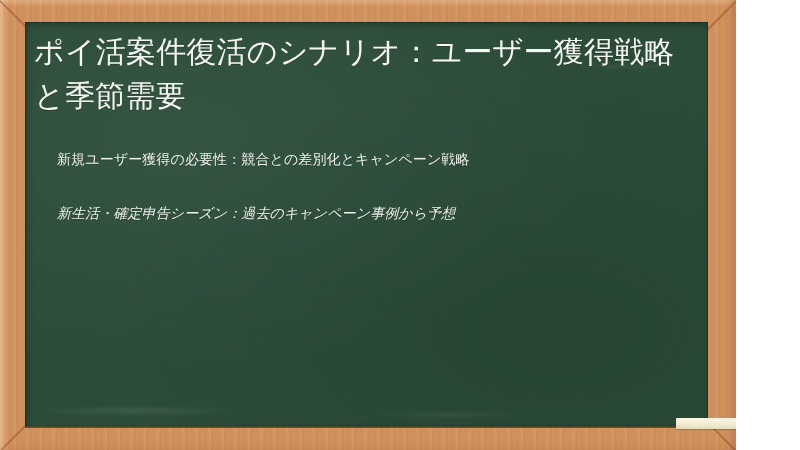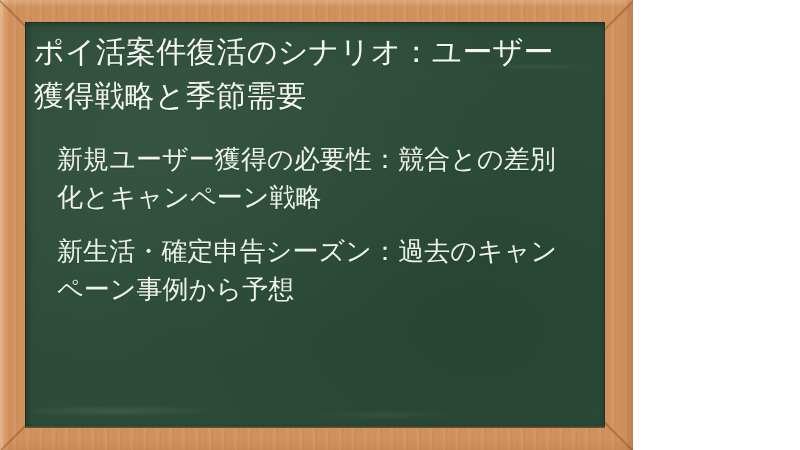--- a/index.html
+++ b/index.html
@@ -4,21 +4,21 @@
 <title>chalkboard-article-card</title>
 <style>
   html, body {
     margin: 0;
     padding: 0;
     background: #ffffff;
   }
 
   #stage {
     position: relative;
-    width: 633px;
+    width: 736px;
     height: 450px;
     overflow: hidden;
     font-family: "Liberation Sans", "DejaVu Sans", sans-serif;
     
     background-color: #d2925e;
   }
 
   
   .frame-wood {
     position: absolute;
@@ -121,28 +121,28 @@
   }
 
   
   .list {
     list-style: none;
     margin: 22px 0 0 0;
     padding: 0 0 0 23px;
   }
   .list-item {
     color: #eef2ec;
-    font-size: 26px;
+    font-size: 14px;
     line-height: 38px;
     font-weight: 400;
     letter-spacing: 0.1px;
     margin: 0 0 16px 0;
     text-shadow: 0 1px 0 rgba(0,0,0,0.16);
   }
-  .list-item:last-child { margin-bottom: 0; }
+  .list-item:last-child { margin-bottom: 0; font-style: italic; }
 
   
   .chalk {
     position: absolute;
     left: 676px;
     top: 418px;
     width: 84px;
     height: 11px;
     background: linear-gradient(180deg, #fbf6e2 0%, #f3ecd2 55%, #e4dcbc 100%);
     border-radius: 1px;

